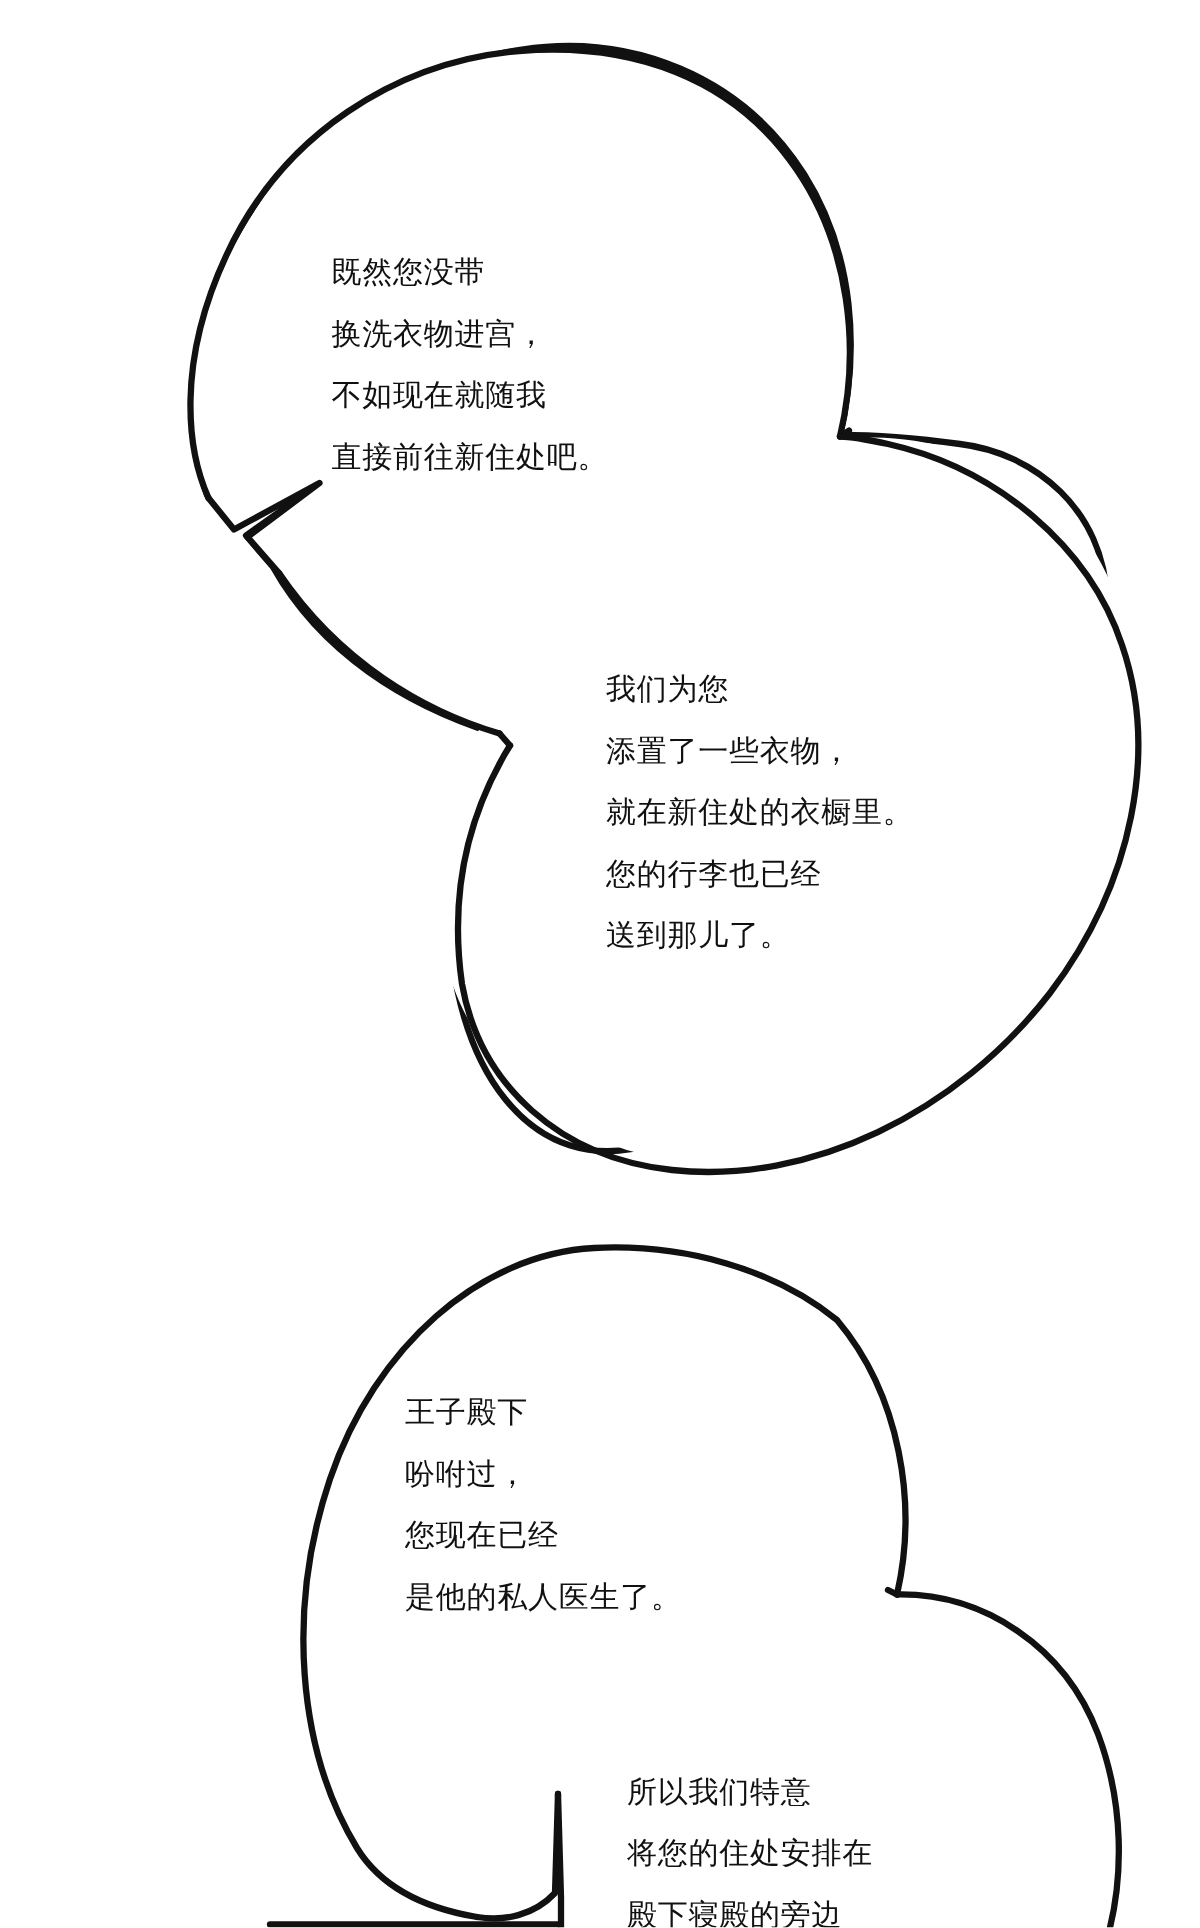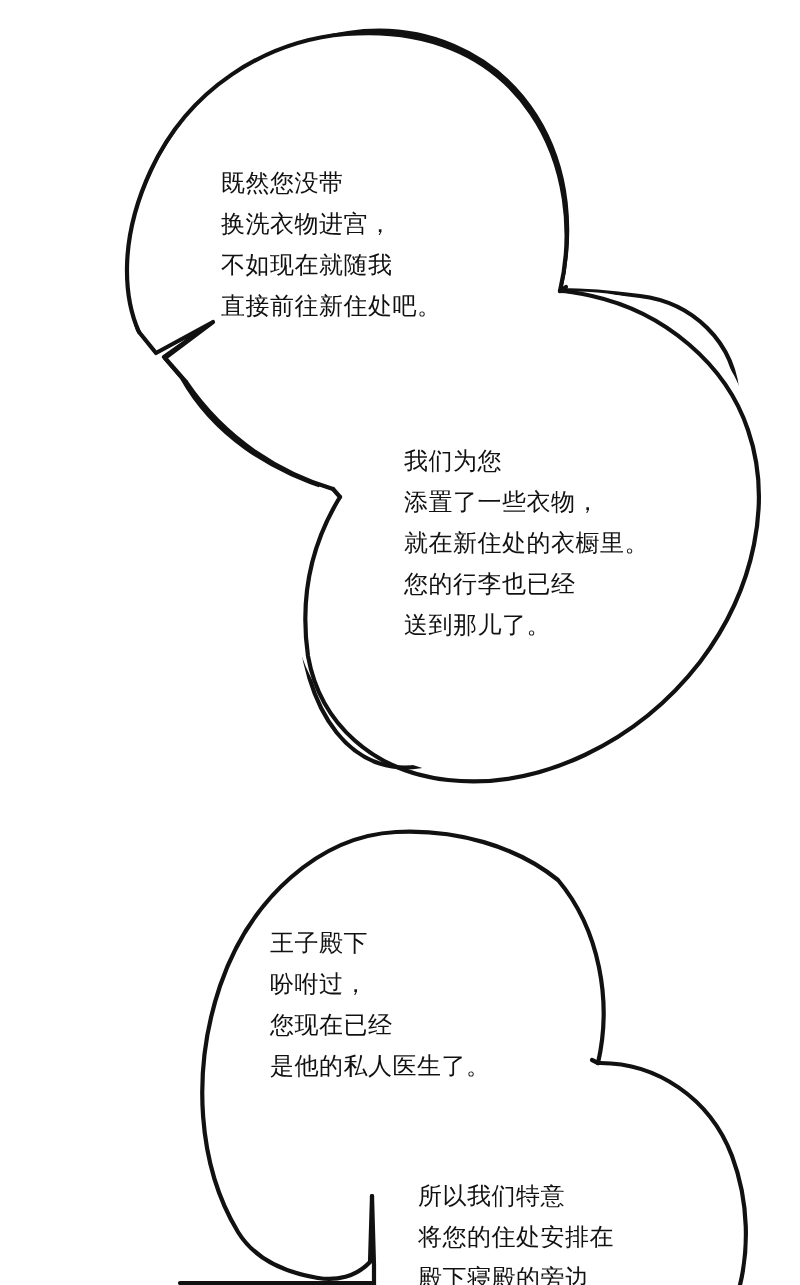--- a/index.html
+++ b/index.html
@@ -19,21 +19,21 @@
     position: absolute;
     left: 0;
     top: 0;
     width: 800px;
     height: 1285px;
   }
   .bubble-text {
     position: absolute;
     color: #111111;
     font-family: "Liberation Sans", "DejaVu Sans", sans-serif;
-    font-size: 24px;
+    font-size: 20px;
     line-height: 41px;
     letter-spacing: 0.5px;
     white-space: pre;
     font-weight: 400;
     -webkit-font-smoothing: antialiased;
   }
   #text-bubble-1 { left: 221px; top: 162px; }
   #text-bubble-2 { left: 404px; top: 440px; }
   #text-bubble-3 { left: 270px; top: 922px; }
   #text-bubble-4 { left: 418px; top: 1175px; }

